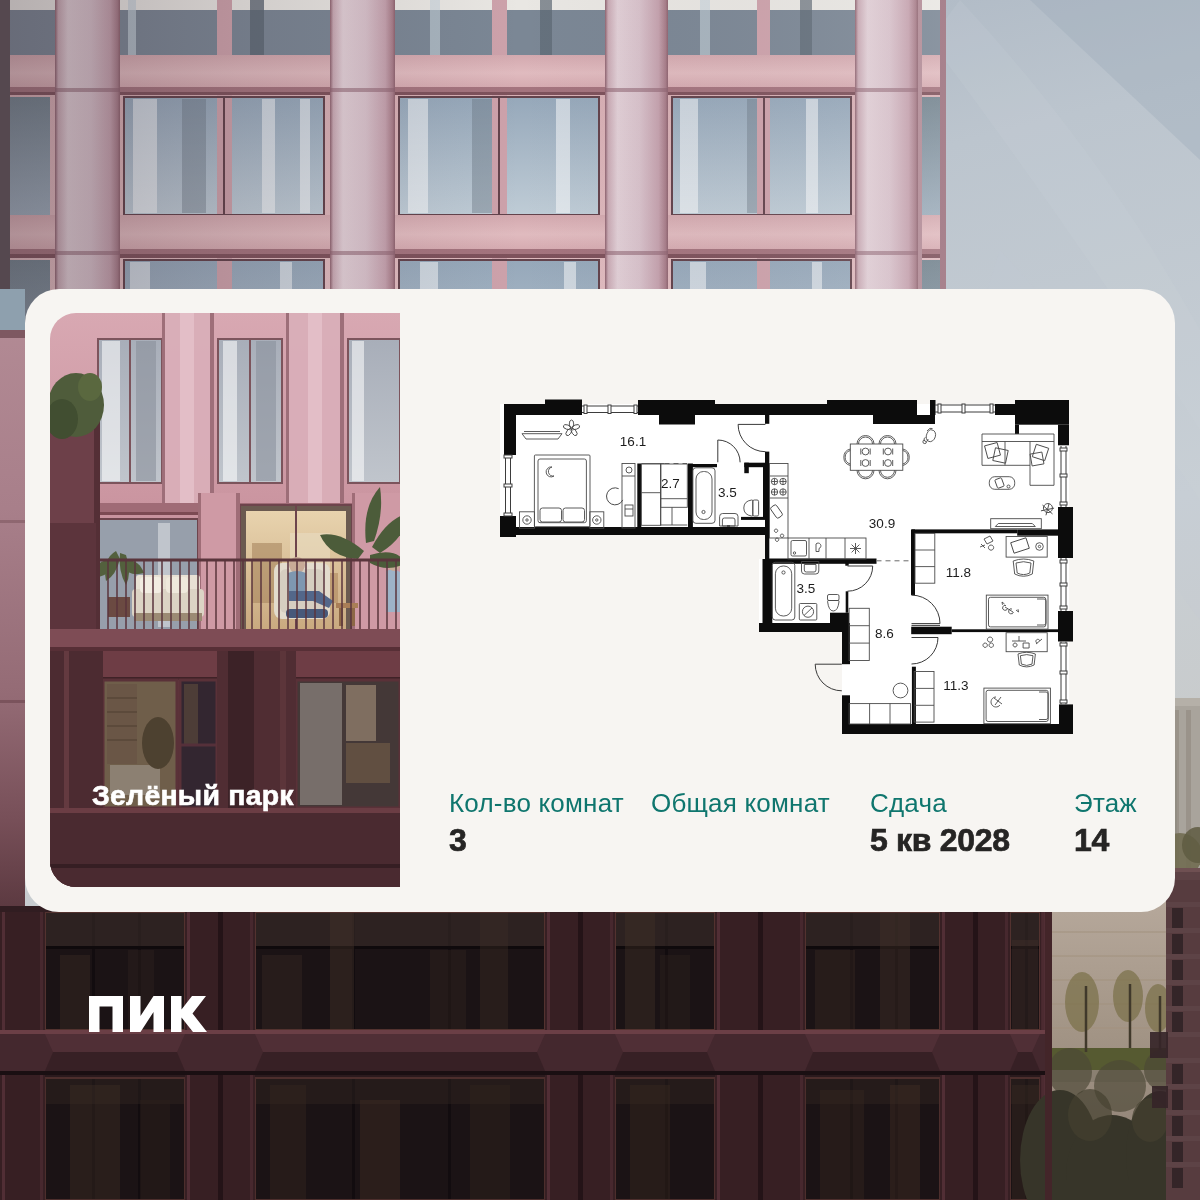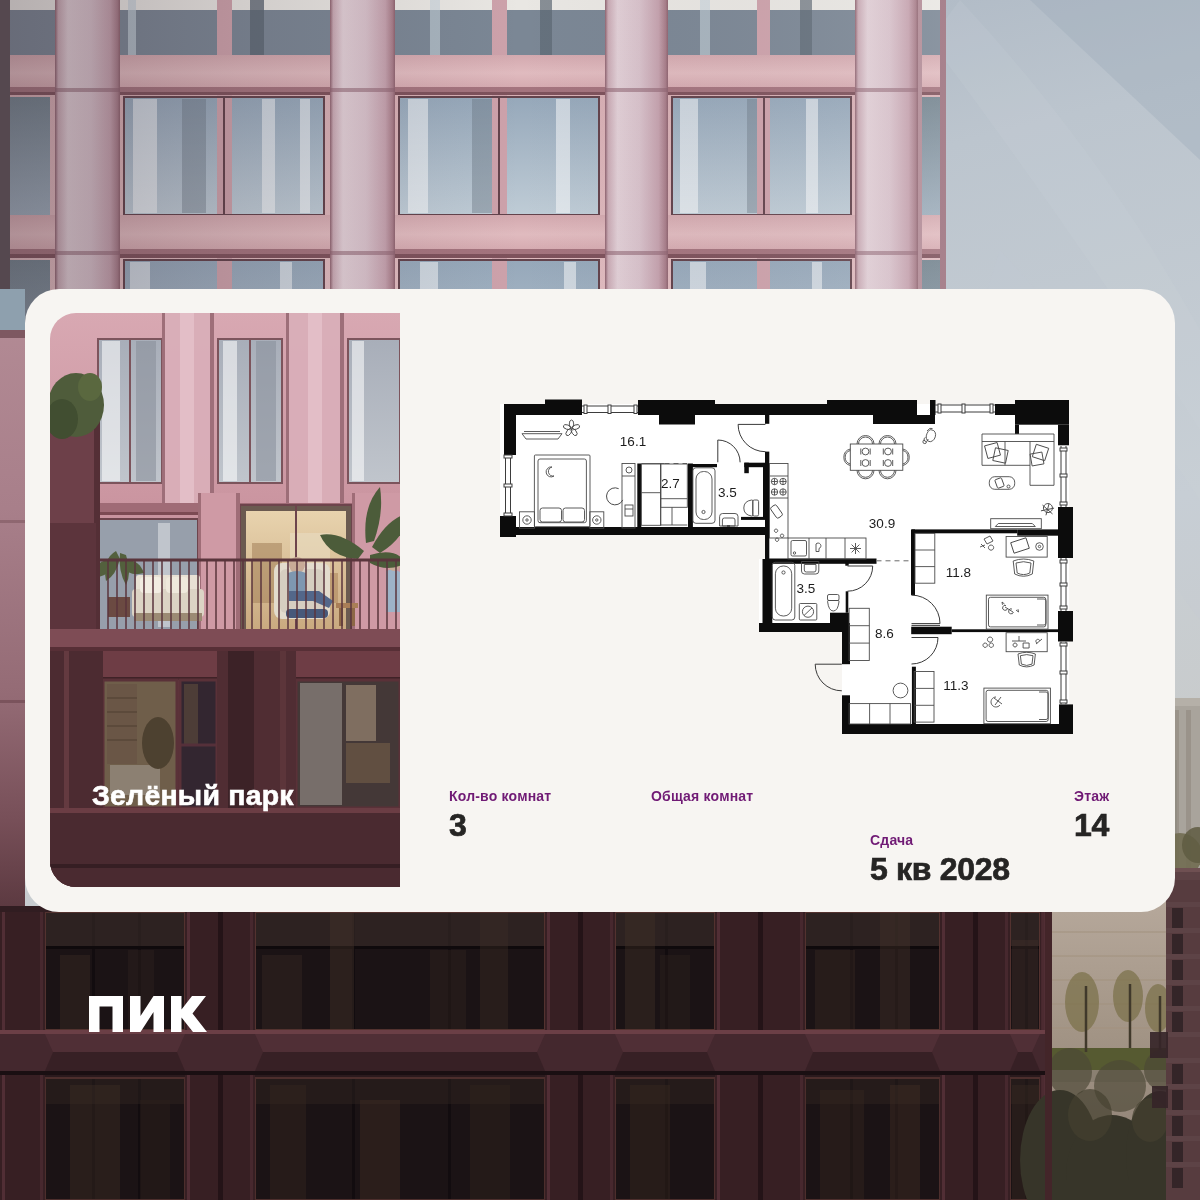--- a/index.html
+++ b/index.html
@@ -2,21 +2,21 @@
 <html><head>
 <meta charset="utf-8">
 <style>
   html,body{margin:0;padding:0;}
   #root{position:relative;width:1200px;height:1200px;overflow:hidden;background:#b9c3cd;font-family:"Liberation Sans",sans-serif;}
   #bg{position:absolute;left:0;top:0;}
   #card{position:absolute;left:25px;top:289px;width:1150px;height:623px;background:#f7f5f2;border-radius:34px;}
   #photo{position:absolute;left:25px;top:24px;width:390px;height:574px;border-radius:26px;overflow:hidden;}
   #plan{position:absolute;left:470px;top:106px;}
   .col{position:absolute;top:495px;}
-  .lab{margin-top:4px;font-size:14px;color:#701a75;letter-spacing:0.2px;font-weight:bold;}
+  .lab{margin-top:4px;font-size:26px;color:#0f766e;letter-spacing:0.2px;}
   .val{margin-top:3px;font-size:32px;font-weight:bold;color:#262524;letter-spacing:-0.3px;-webkit-text-stroke:0.7px #262524;}
   #logo{position:absolute;left:89px;top:996px;}
 </style>
 </head>
 <body>
 <div id="root">
 
 <svg id="bg" width="1200" height="1200" viewBox="0 0 1200 1200">
   <defs>
     <linearGradient id="sky" x1="0" y1="0" x2="0.25" y2="1">
@@ -948,21 +948,21 @@
     </g>
   </svg>
 
   <div class="col" style="left:424px;">
         <div class="lab">Кол-во комнат</div>
         <div class="val">3</div>
       </div>
   <div class="col" style="left:626px;">
         <div class="lab">Общая комнат</div>
       </div>
-  <div class="col" style="left:845px;margin-top:44px;">
+  <div class="col" style="left:845px;">
         <div class="lab">Сдача</div>
         <div class="val">5 кв 2028</div>
       </div>
   <div class="col" style="left:1049px;">
         <div class="lab">Этаж</div>
         <div class="val">14</div>
       </div>
 </div>
 
 <svg id="logo" width="118" height="36" viewBox="0 0 118 36">

